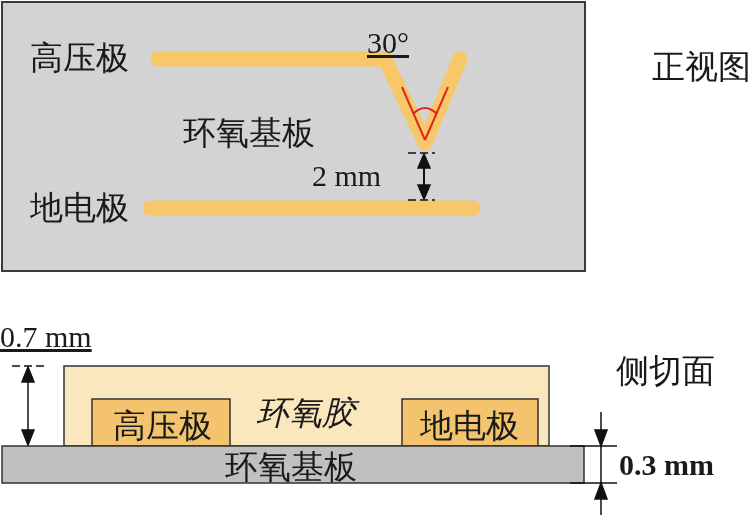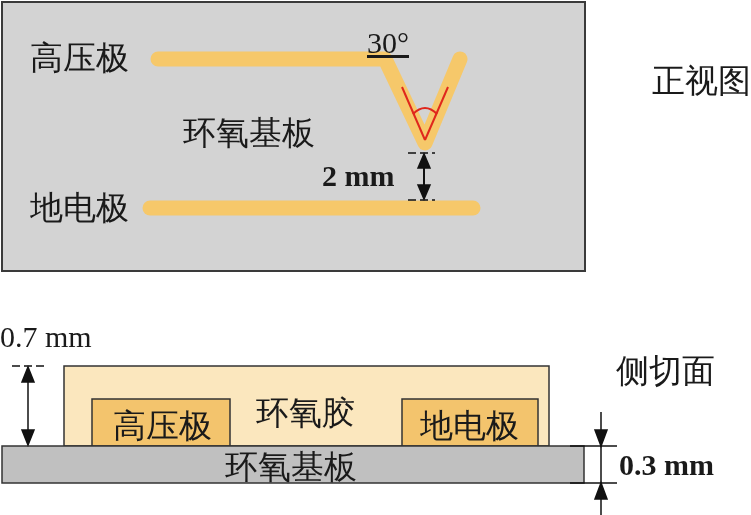--- a/index.html
+++ b/index.html
@@ -52,22 +52,22 @@
     <line x1="601" y1="412" x2="601" y2="515"></line>
     <polygon points="601,446 595,430 607,430"></polygon>
     <polygon points="601,483 595,499 607,499"></polygon>
   </g>
 </svg>
 
 <div class="abs cn" style="left:30px;top:41px;">高压极</div>
 <div class="abs cn" style="left:183px;top:116px;">环氧基板</div>
 <div class="abs cn" style="left:30px;top:191px;">地电极</div>
 <div class="abs num" style="left:367px;top:28px;text-decoration:underline;">30°</div>
-<div class="abs num" style="left:322px;top:161px;font-weight:bold;">2 mm</div>
-<div class="abs cn" style="left:652px;top:64px;">正视图</div>
+<div class="abs num" style="left:312px;top:161px;">2 mm</div>
+<div class="abs cn" style="left:652px;top:50px;">正视图</div>
 
-<div class="abs num" style="left:0px;top:322px;">0.7 mm</div>
+<div class="abs num" style="left:0px;top:322px;text-decoration:underline;">0.7 mm</div>
 <div class="abs cn" style="left:616px;top:354px;">侧切面</div>
-<div class="abs cn" style="left:256px;top:396px;">环氧胶</div>
+<div class="abs cn" style="left:256px;top:396px;font-style:italic;">环氧胶</div>
 <div class="abs cn" style="left:113px;top:409px;">高压极</div>
 <div class="abs cn" style="left:420px;top:409px;">地电极</div>
 <div class="abs cn" style="left:225px;top:450px;">环氧基板</div>
 <div class="abs num" style="left:619px;top:450px;font-weight:bold;">0.3 mm</div>
 
 </body></html>

